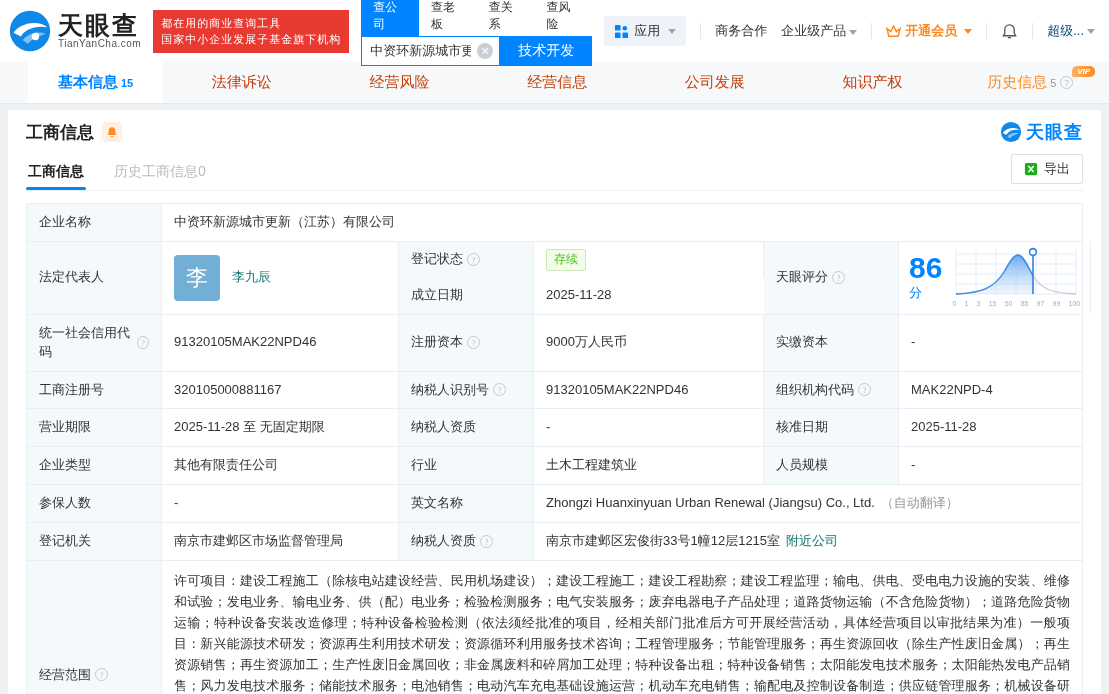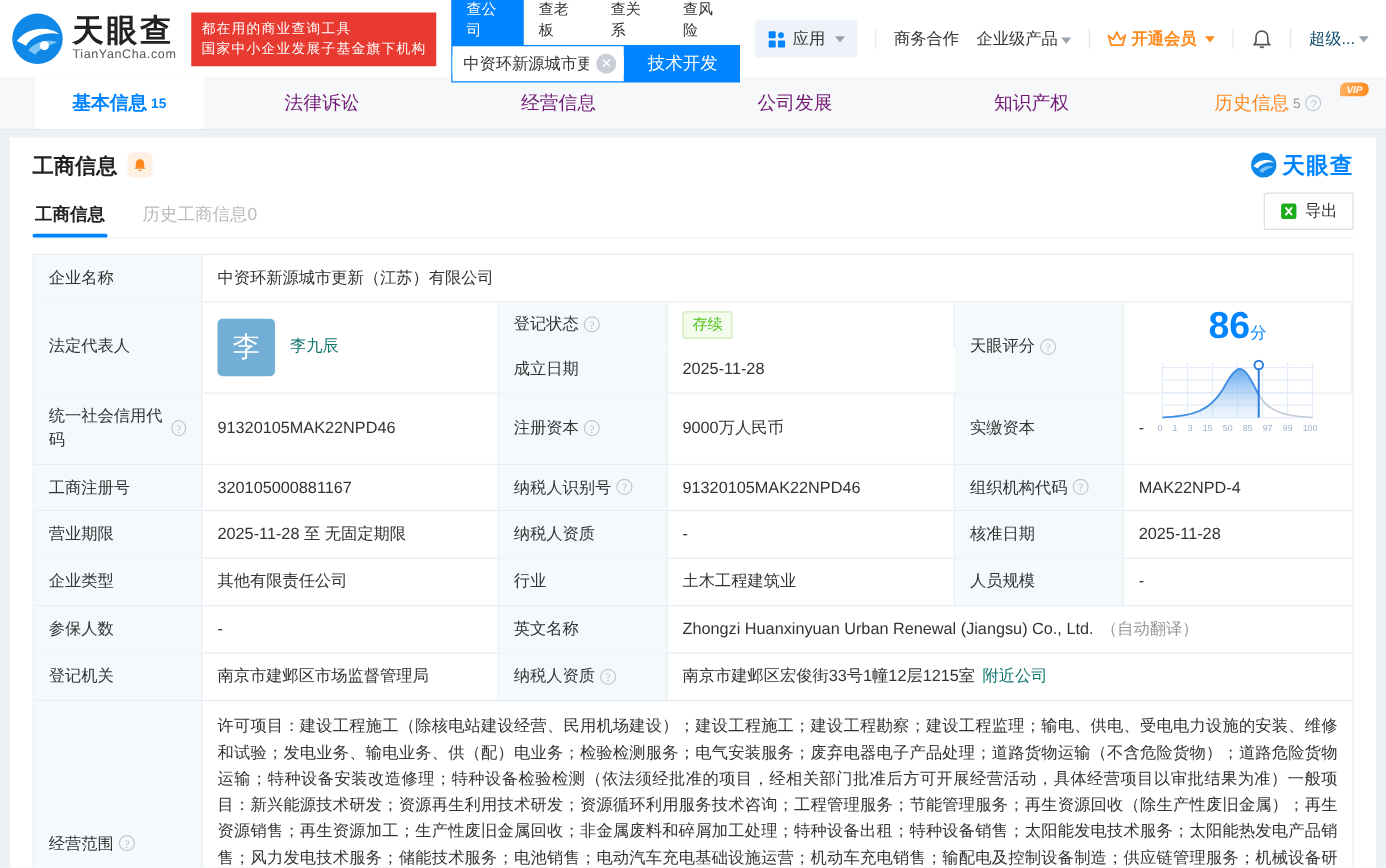--- a/index.html
+++ b/index.html
@@ -27,21 +27,21 @@
   .menu-apps { display:flex; align-items:center; gap:5px; background:#eef3fa; padding:6px 10px; border-radius:3px; cursor:pointer; }
   .caret { display:inline-block; width:0; height:0; border-left:4px solid transparent; border-right:4px solid transparent;
     border-top:5px solid #9aa3ad; margin-left:3px; }
   .menu-item { cursor:pointer; color:#333; }
   .sep { width:1px; height:16px; background:#e3e6ea; }
   .vip-link { color:#ff8a1e; font-weight:bold; display:flex; align-items:center; gap:4px; cursor:pointer; }
   .bell-btn { cursor:pointer; display:flex; align-items:center; }
   .super-item { color:#0c4a6e; display:flex; align-items:center; cursor:pointer; }
 
   .main-tabs { height:42px; background:#f7f8fa; border-bottom:1px solid #e8e8e8; display:flex; align-items:stretch; padding-left:28px; }
-  .mtab { flex:1; display:flex; align-items:center; justify-content:center; font-size:15px; color:#701a75; cursor:pointer; position:relative; }
+  .mtab { flex:1; display:flex; align-items:center; justify-content:center; font-size:15px; color:#c2410c; cursor:pointer; position:relative; }
   .mtab.active { background:#fff; color:#0084ff; font-weight:bold; flex:0 0 135px; }
   .mtab .cnt { font-size:11px; margin-left:3px; color:#0084ff; }
   .mtab.history { color:#ff8a1e; }
   .mtab.history .cnt { color:#999; font-size:11px; }
   .vip-badge { position:absolute; top:4px; right:14px; background:linear-gradient(90deg,#ffb25e,#ff8a1e); color:#fff;
     font-size:8px; font-style:italic; font-weight:bold; padding:1px 5px; border-radius:5px 5px 5px 1px; }
   .qmark { display:inline-block; width:13px; height:13px; border:1px solid #c3c9d2; border-radius:50%; color:#b7bec9;
     font-size:9px; line-height:12px; text-align:center; margin-left:4px; vertical-align:1px; }
 
   .content { background:#fff; margin:6px 8px 0 8px; padding:10px 18px 16px 18px; min-height:572px; }
@@ -65,21 +65,21 @@
   .cell:last-child { border-right:none; }
   .lbl { background:#f4f9fc; color:#333;font-family:Liberation Serif, serif; }
   .span5 { grid-column:2 / 7; }
   .span3 { grid-column:4 / 7;align-items:flex-end; }
   .rep-row { grid-template-rows:36px 36px; }
   .rs2 { grid-row:1 / 3; }
   .avatar { width:46px; height:46px; background:#72aed6; border-radius:4px; color:#fff; font-size:22px; display:flex;
     align-items:center; justify-content:center; margin-right:12px; }
   .link { color:#0f766e; cursor:pointer; text-decoration:none; }
   .status-badge { color:#52c41a; background:#f2fbec; border:1px solid #cdeab4; font-size:12px; padding:1px 7px; border-radius:2px; }
-  .score-cell { display:flex; align-items:center; gap:10px; padding:4px 10px;flex-direction:column; }
+  .score-cell { display:flex; align-items:center; gap:10px; padding:4px 10px; }
   .score-num { color:#0084ff; font-weight:bold; font-size:30px; line-height:1; }
   .score-unit { color:#0084ff; font-size:13px; }
   .score-chart { display:flex; flex-direction:column; }
   .ticks { display:flex; justify-content:space-between; font-size:7px; color:#9bb0c9; width:128px; margin-top:1px; }
   .scope-cell { align-items:flex-start; }
   .scope-text { line-height:1.62; text-align:justify; }
   .gray-note { color:#999; }
   .eng-val { gap:6px; }
 </style>
 </head>
@@ -158,20 +158,23 @@
   </div>
 </header>
 
 <nav class="main-tabs">
   <div class="mtab active">
     <span>基本信息</span>
     <span class="cnt">15</span>
   </div>
   <div class="mtab">
       <span>法律诉讼</span>
+    </div>
+  <div class="mtab">
+      <span>经营风险</span>
     </div>
   <div class="mtab">
       <span>经营信息</span>
     </div>
   <div class="mtab">
       <span>公司发展</span>
     </div>
   <div class="mtab">
       <span>知识产权</span>
     </div>

